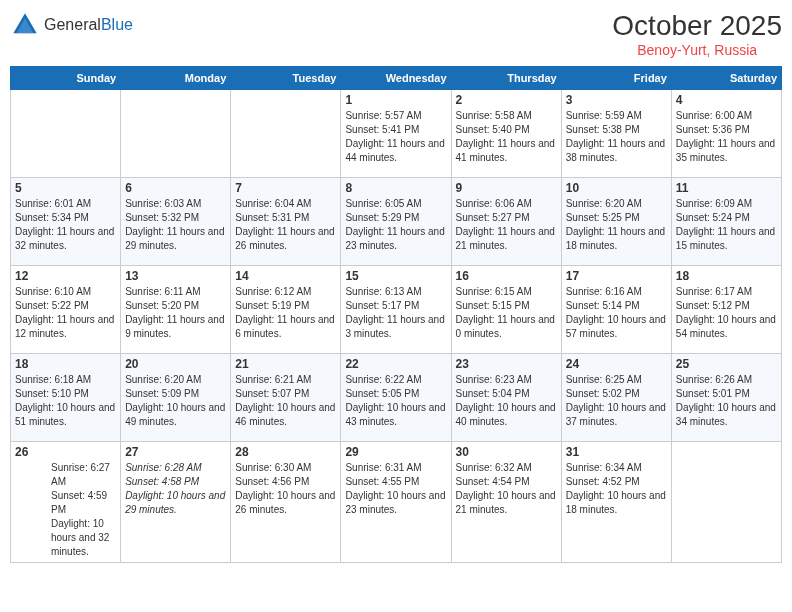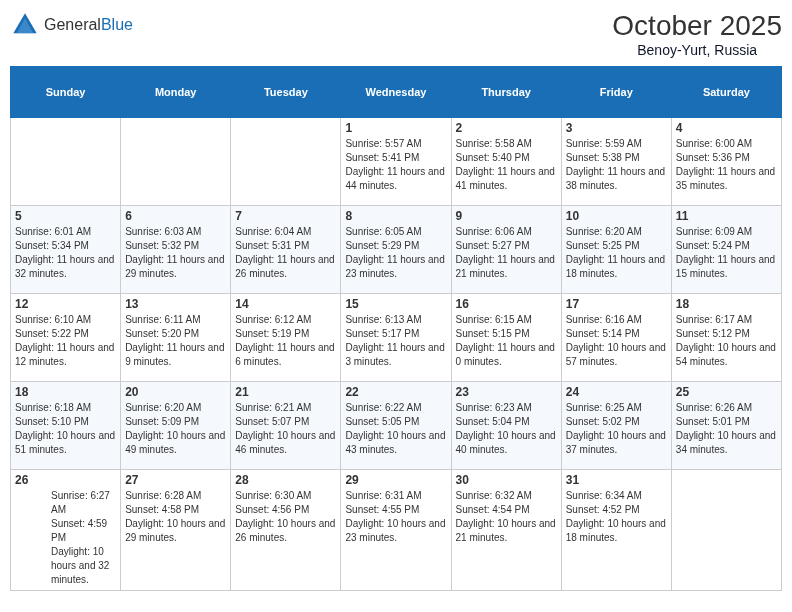--- a/index.html
+++ b/index.html
@@ -37,36 +37,36 @@
     .title-block {
       text-align: center;
     }
     .month-title {
       font-size: 28px;
       font-weight: normal;
       color: #333;
     }
     .location-title {
       font-size: 14px;
-      color: #0f172a;
+      color: #ef4444;
     }
     .calendar {
       flex: 1;
       border: 1px solid #ccc;
       border-collapse: collapse;
       width: 100%;
       table-layout: fixed;
     }
     .calendar th {
       background-color: #1a6eb5;
       color: #fff;
       font-size: 11px;
       font-weight: bold;
-      padding: 19px 4px;
-      text-align: center;
+      padding: 5px 4px;
+      text-align: right;
       border: 1px solid #1a6eb5;
     }
     .calendar td {
       vertical-align: top;
       border: 1px solid #ccc;
       padding: 3px 4px;
       font-size: 9.5px;
       color: #333;
       height: 88px;
       width: calc(100% / 7);
@@ -291,21 +291,21 @@
         </tr>
         <tr>
           <td>
             <span class="day-number">26</span>
             <div class="day-info" style="white-space: pre-line; margin-left: 36px;">Sunrise: 6:27 AM
 Sunset: 4:59 PM
 Daylight: 10 hours and 32 minutes.</div>
           </td>
           <td>
             <span class="day-number">27</span>
-            <div class="day-info" style="white-space: pre-line;">Sunrise: 6:28 AM
+            <div class="day-info" style="white-space: pre-line; font-style: italic;">Sunrise: 6:28 AM
 Sunset: 4:58 PM
 Daylight: 10 hours and 29 minutes.</div>
           </td>
           <td>
             <span class="day-number">28</span>
             <div class="day-info" style="white-space: pre-line;">Sunrise: 6:30 AM
 Sunset: 4:56 PM
 Daylight: 10 hours and 26 minutes.</div>
           </td>
           <td>

